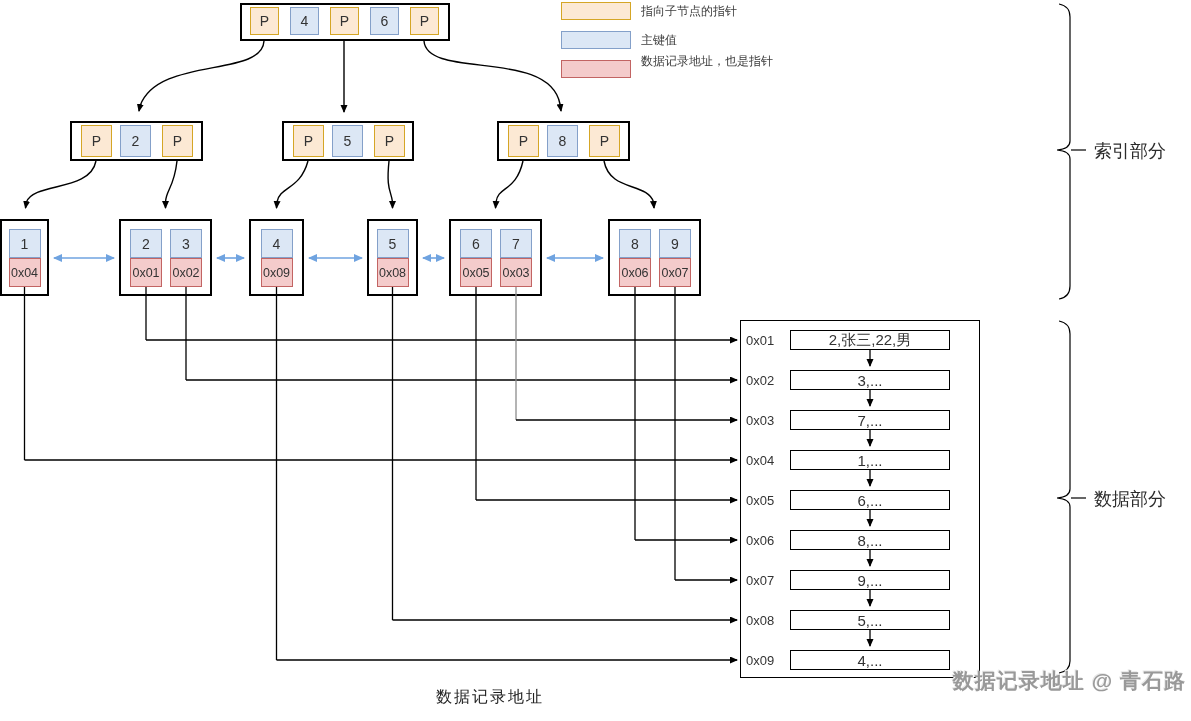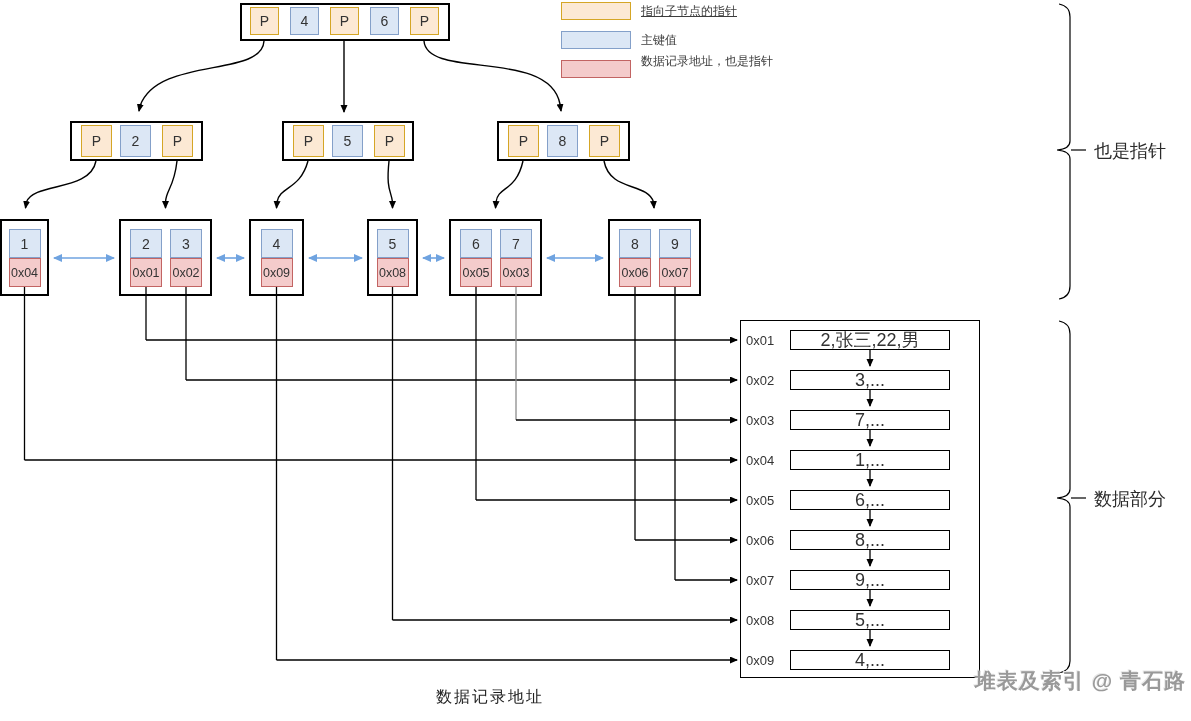--- a/index.html
+++ b/index.html
@@ -9,21 +9,21 @@
   #wires{position:absolute;left:0;top:0;z-index:3;pointer-events:none}
   .nbox{position:absolute;border:2px solid #000;background:#fff;z-index:1}
   .thinbox{position:absolute;border:1.5px solid #000;background:#fff;z-index:1}
   .cell{position:absolute;display:flex;align-items:center;justify-content:center;
         font-size:14px;color:#333;z-index:2;border:1.6px solid;background:#fff}
   .addrcell{font-size:12.5px}
   .swatch{position:absolute;border:1.6px solid;z-index:2}
   .legend-label{position:absolute;font-size:12px;color:#3c3c3c;display:flex;align-items:center;white-space:nowrap}
   .rowlabel{position:absolute;font-size:13px;color:#333;display:flex;align-items:center;z-index:2}
   .recbox{position:absolute;border:1.5px solid #000;background:#fff;display:flex;align-items:center;
-          justify-content:center;font-size:18px;color:#333;z-index:2;white-space:nowrap}
+          justify-content:center;font-size:15px;color:#333;z-index:2;white-space:nowrap}
   .seclabel{position:absolute;font-size:18px;color:#2b2b2b;white-space:nowrap;z-index:2}
   #caption{position:absolute;left:436px;top:687px;font-size:16px;color:#222;letter-spacing:2px;z-index:2}
   #watermark{position:absolute;left:890px;top:667px;width:296px;text-align:right;font-size:21px;
              font-weight:bold;color:#999;letter-spacing:1px;z-index:4;
              text-shadow:1px 1px 0 #ffffff,-1px -1px 0 #e9e9e9}
 </style>
 </head>
 <body>
 
 <div id="canvas">
@@ -77,21 +77,21 @@
       <line x1="870" y1="590" x2="870" y2="606" stroke="#000" stroke-width="1.3" marker-end="url(#mArr)"></line>
       <line x1="870" y1="630" x2="870" y2="646" stroke="#000" stroke-width="1.3" marker-end="url(#mArr)"></line>
       <path d="M1059,4 Q1070,6 1070,17 L1070,141 Q1070,149 1057,150 Q1070,151 1070,159 L1070,286 Q1070,297 1059,299" fill="none" stroke="#000" stroke-width="1.2"></path>
       <line x1="1071" y1="150" x2="1086" y2="150" stroke="#000" stroke-width="1.2"></line>
       <path d="M1059,321 Q1070,323 1070,334 L1070,489 Q1070,497 1057,498 Q1070,499 1070,507 L1070,661 Q1070,671 1059,673" fill="none" stroke="#000" stroke-width="1.2"></path>
       <line x1="1071" y1="498" x2="1086" y2="498" stroke="#000" stroke-width="1.2"></line>
     </svg>
 
   <div id="legend">
       <div class="swatch" style="position: absolute; left: 561px; top: 2px; width: 70px; height: 18px; background: rgb(252, 233, 212); border-color: rgb(213, 166, 37);"></div>
-      <div class="legend-label" style="position: absolute; left: 641px; top: 2px; width: 300px; height: 18px; text-decoration: underline;">指向子节点的指针</div>
+      <div class="legend-label" style="position: absolute; left: 641px; top: 2px; width: 300px; height: 18px;">指向子节点的指针</div>
       <div class="swatch" style="position: absolute; left: 561px; top: 31px; width: 70px; height: 18px; background: rgb(220, 231, 245); border-color: rgb(132, 160, 201);"></div>
       <div class="legend-label" style="position: absolute; left: 641px; top: 31px; width: 300px; height: 18px;">主键值</div>
       <div class="swatch" style="position: absolute; left: 561px; top: 60px; width: 70px; height: 18px; background: rgb(244, 203, 203); border-color: rgb(194, 100, 99);"></div>
       <div class="legend-label" style="position: absolute; left: 641px; top: 52px; width: 300px; height: 18px;">数据记录地址，也是指针</div>
     </div>
   <div id="tree">
       <div class="nbox" style="position: absolute; left: 240px; top: 3px; width: 210px; height: 38px;"></div>
       <div class="cell" style="position: absolute; left: 250px; top: 7px; width: 29px; height: 28px; background: rgb(252, 233, 212); border-color: rgb(213, 166, 37);">P</div>
       <div class="cell" style="position: absolute; left: 290px; top: 7px; width: 29px; height: 28px; background: rgb(220, 231, 245); border-color: rgb(132, 160, 201);">4</div>
       <div class="cell" style="position: absolute; left: 330px; top: 7px; width: 29px; height: 28px; background: rgb(252, 233, 212); border-color: rgb(213, 166, 37);">P</div>
@@ -149,17 +149,17 @@
       <div class="rowlabel" style="position: absolute; left: 746px; top: 531px; width: 40px; height: 18px;">0x06</div>
       <div class="recbox" style="position: absolute; left: 790px; top: 530px; width: 160px; height: 20px;">8,...</div>
       <div class="rowlabel" style="position: absolute; left: 746px; top: 571px; width: 40px; height: 18px;">0x07</div>
       <div class="recbox" style="position: absolute; left: 790px; top: 570px; width: 160px; height: 20px;">9,...</div>
       <div class="rowlabel" style="position: absolute; left: 746px; top: 611px; width: 40px; height: 18px;">0x08</div>
       <div class="recbox" style="position: absolute; left: 790px; top: 610px; width: 160px; height: 20px;">5,...</div>
       <div class="rowlabel" style="position: absolute; left: 746px; top: 651px; width: 40px; height: 18px;">0x09</div>
       <div class="recbox" style="position: absolute; left: 790px; top: 650px; width: 160px; height: 20px;">4,...</div>
     </div>
 
-  <div class="seclabel" style="left:1094px;top:139px">也是指针</div>
+  <div class="seclabel" style="left:1094px;top:139px">索引部分</div>
   <div class="seclabel" style="left:1094px;top:487px">数据部分</div>
   <div id="caption">数据记录地址</div>
-  <div id="watermark">堆表及索引 @ 青石路</div>
+  <div id="watermark">数据记录地址 @ 青石路</div>
 </div>
 
 </body></html>

